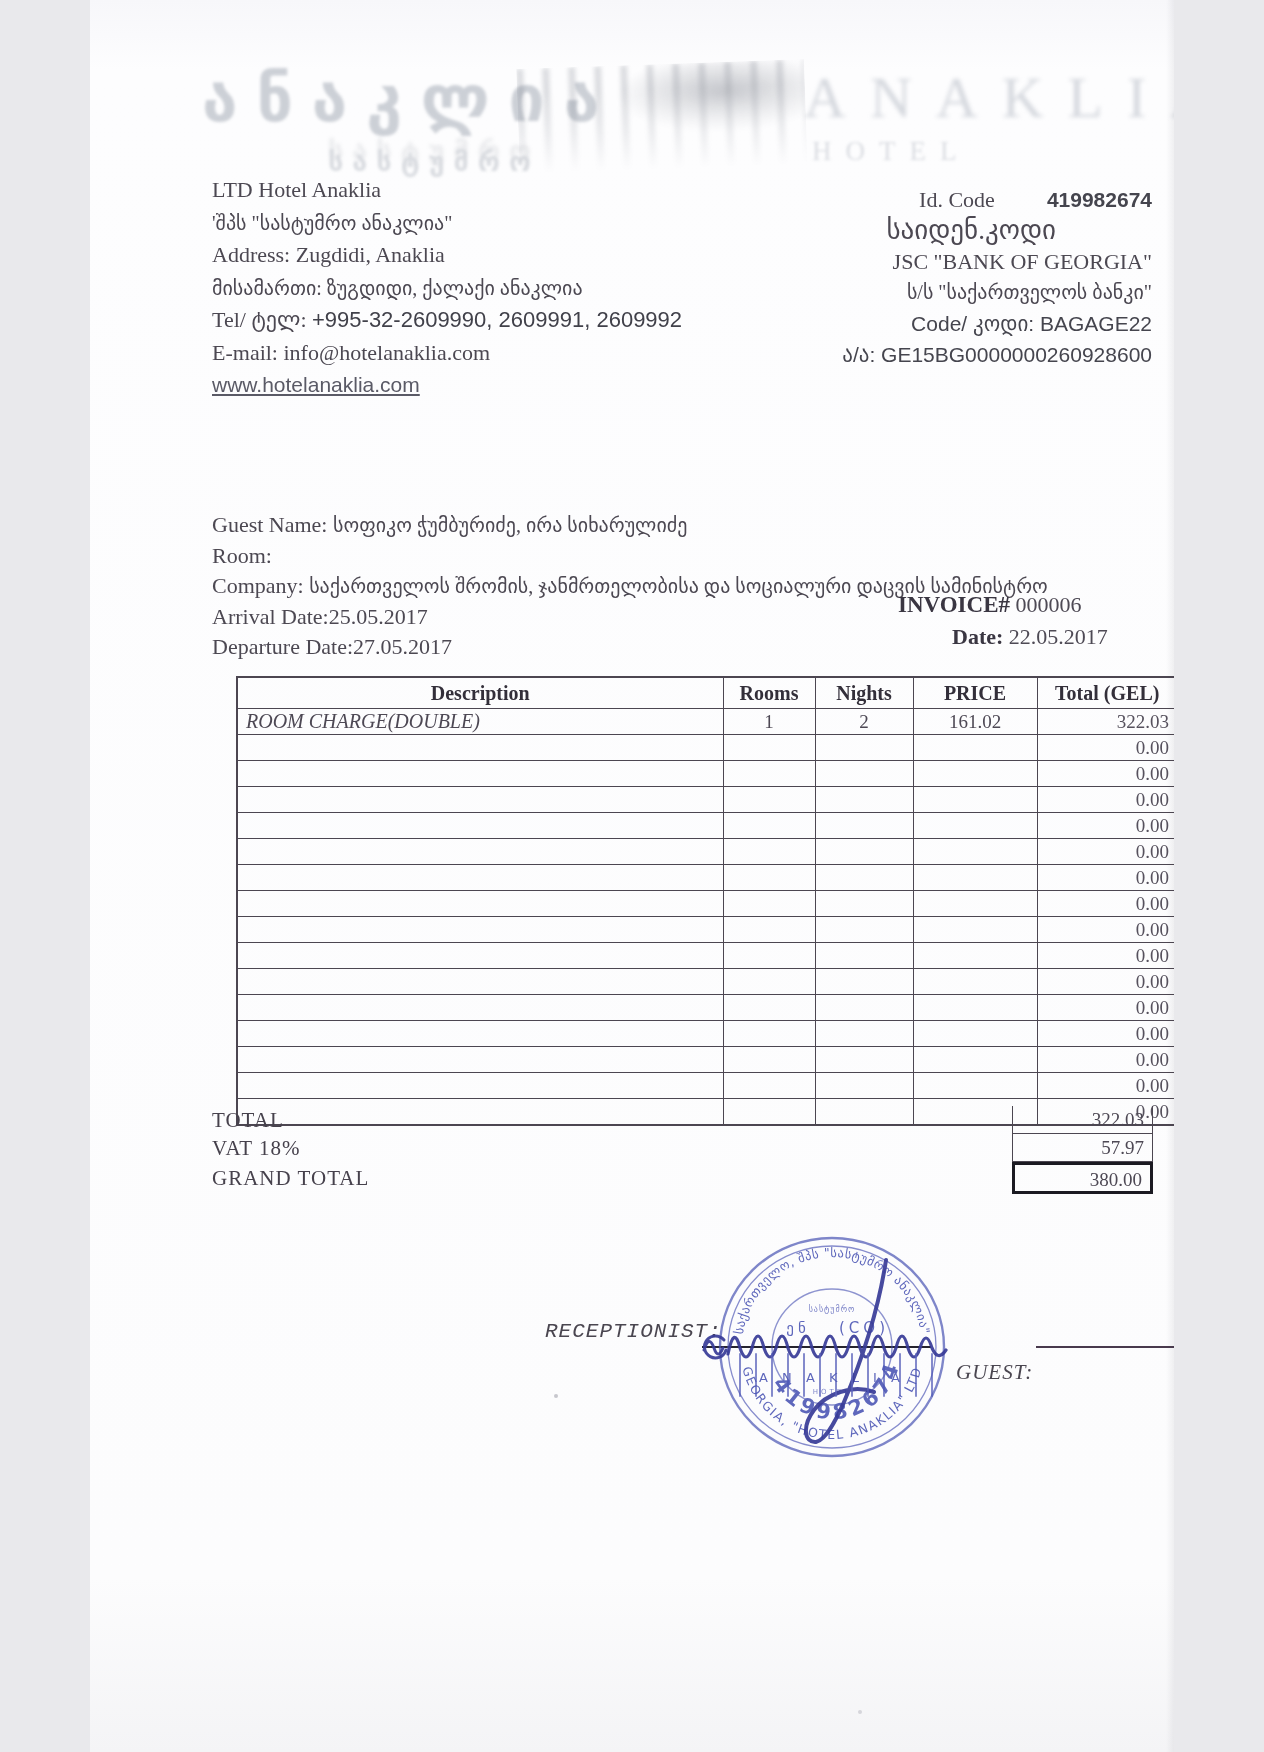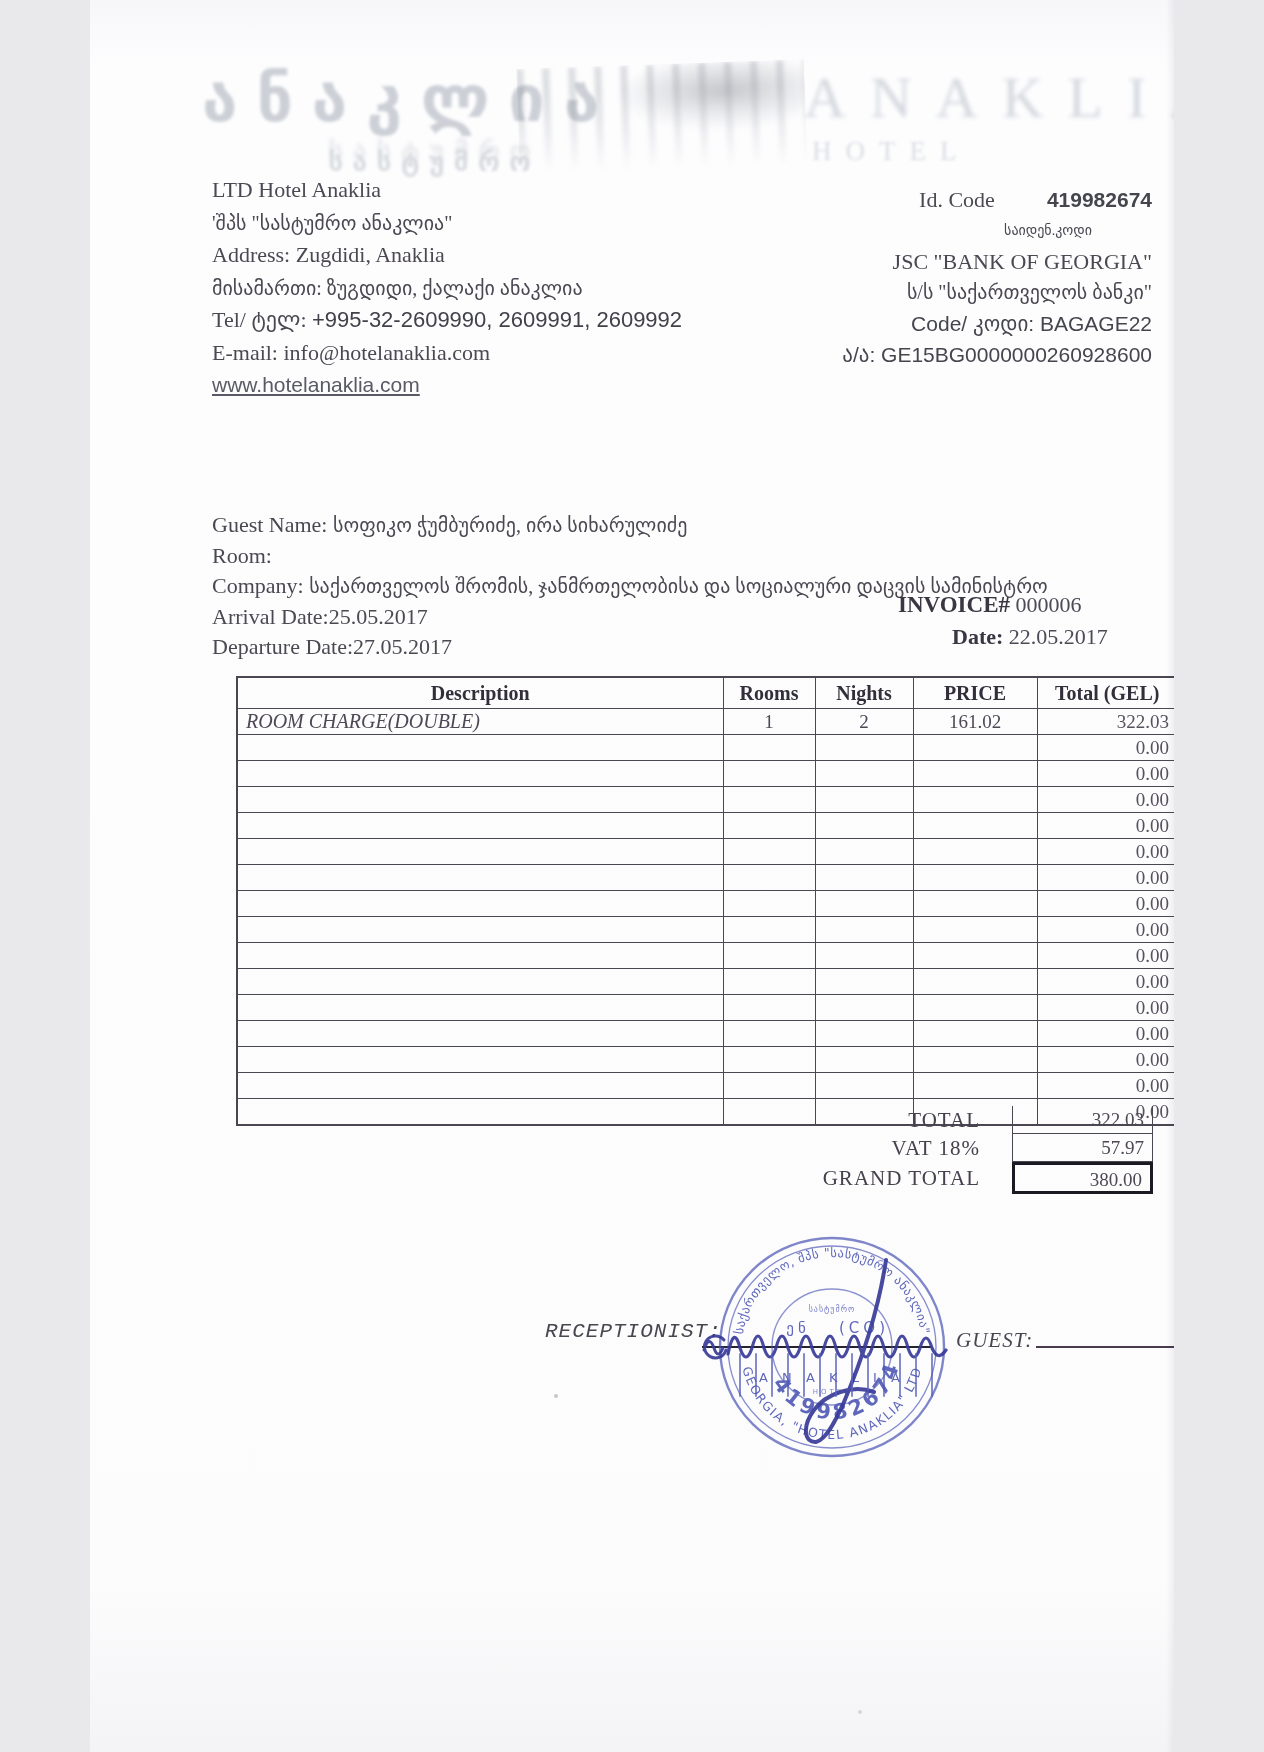--- a/index.html
+++ b/index.html
@@ -31,21 +31,21 @@
     -webkit-mask-image:linear-gradient(180deg,#000 22%,rgba(0,0,0,.55) 60%,transparent 96%);
     mask-image:linear-gradient(180deg,#000 22%,rgba(0,0,0,.55) 60%,transparent 96%);}
   
   .hotel-block{left:122px;top:174px;font-size:22px;line-height:32.5px;color:#4c4852;}
   .hotel-block .ka{font-size:20px;}
   .hotel-block .telno{font-weight:400;color:#41414a;}
   .website{text-decoration:underline;color:#5a5a66;font-size:21px;}
   .bank-block{left:700px;top:184px;width:362px;text-align:right;line-height:31px;color:#4c4852;}
   .idline{display:flex;justify-content:flex-end;align-items:baseline;gap:52px;font-size:22px;}
   .idnum{font-size:21px;font-weight:600;color:#45454e;}
-  .idka{font-size:14px;margin-right:60px;}
+  .idka{font-size:27px;margin-right:96px;}
   .bankname{font-size:22px;}
   .bankka{font-size:20px;}
   .codeline,.acctline{font-size:21px;color:#45454e;}
   
   .stay-block{left:122px;top:510px;font-size:22px;line-height:30.5px;color:#4c4852;}
   .stay-block .ka{font-size:20px;}
   .inv-line{left:808px;top:592px;font-size:22px;}
   .inv-line b{font-size:23px;color:#3a3642;}
   .date-line{left:862px;top:624px;font-size:22px;}
   .date-line b{color:#3a3642;}
@@ -54,31 +54,31 @@
     table-layout:fixed;font-size:19px;color:#4d4854;}
   table.inv,table.inv th,table.inv td{border:1.6px solid #4c4651;}
   table.inv{border-width:2px;margin-left:24px;}
   table.inv th{height:30px;font-size:20px;font-weight:bold;color:#332f3a;text-align:center;padding:0 4px;}
   table.inv td{height:25px;padding:0 8px;}
   td.c-desc{text-align:left;font-style:italic;font-size:20px;}
   td.c-rooms,td.c-nights,td.c-price{text-align:center;}
   td.c-total{text-align:right;color:#56515d;}
   
   .totals{left:122px;top:1106px;width:941px;}
-  .totals-row{display:flex;justify-content:flex-end;height:28px;gap:20px;}
+  .totals-row{display:flex;justify-content:space-between;height:28px;gap:20px;}
   .t-label{font-size:21px;letter-spacing:1px;color:#46414c;padding-right:12px;
     display:flex;align-items:center;}
   .t-value{width:141px;box-sizing:border-box;border:1.6px solid #4c4651;border-top:none;
     text-align:right;font-size:19px;padding:3px 8px 0 0;color:#4d4854;}
   .totals-row.grand{height:32px;}
   .totals-row.grand .t-value{border:3px solid #1b1a22;padding-top:4px;}
   
   .sig-label{font-style:italic;font-size:21px;letter-spacing:1px;color:#4a4650;}
   .recep-label{left:455px;top:1320px;font-family:Liberation Mono, monospace;}
-  .guest-label{left:866px;top:1328px;}
+  .guest-label{left:866px;top:1360px;}
   .recep-line{left:612px;top:1346px;width:229px;border-top:2.5px solid #26242f;z-index:1;}
   .guest-line{left:946px;top:1346px;width:139px;border-top:2px solid #493a4d;}
   .stamp-svg{left:622px;top:1230px;z-index:2;opacity:.9;}
   .sig-svg{left:600px;top:1250px;z-index:3;}
   .crease{left:1116px;top:648px;width:2px;height:560px;background:rgba(90,90,110,.05);}
   .speck{width:4px;height:4px;border-radius:50%;background:#9a9aa5;opacity:.55;}
   .sp1{left:464px;top:1394px;} .sp2{left:768px;top:1710px;opacity:.35;}
   .stamp-text{font-family:"DejaVu Sans",sans-serif;fill:var(--stamp-ink,#4d57b5);}
 </style>
 </head>

